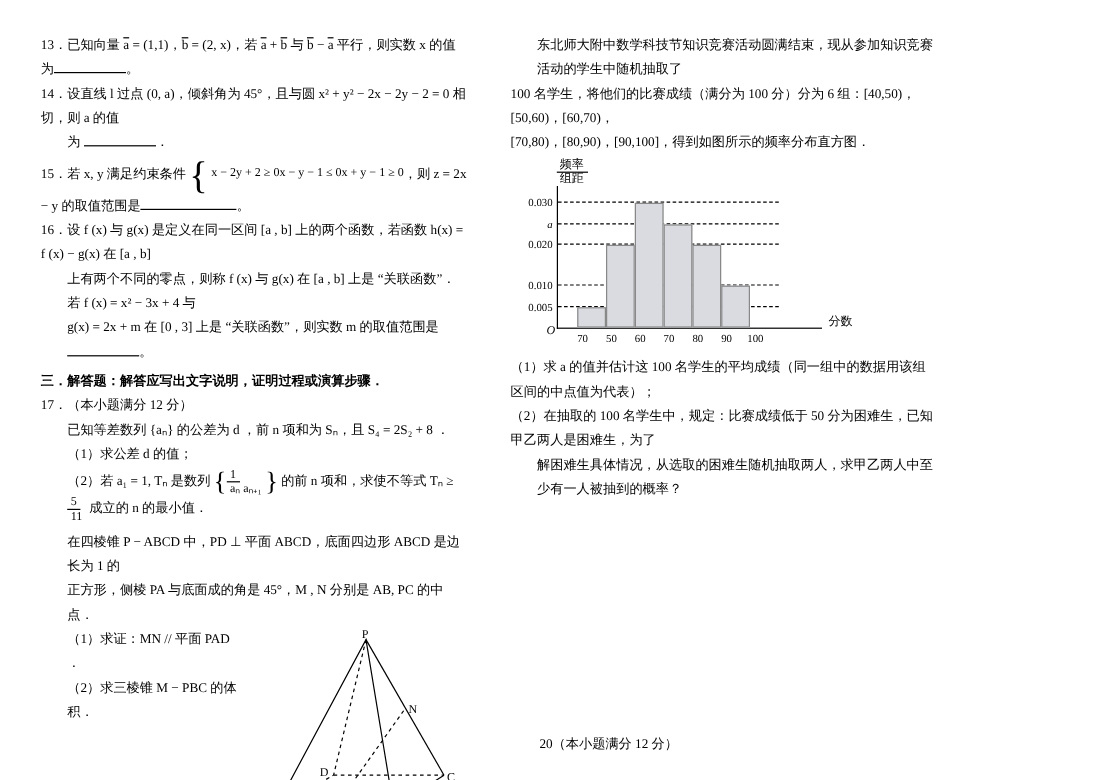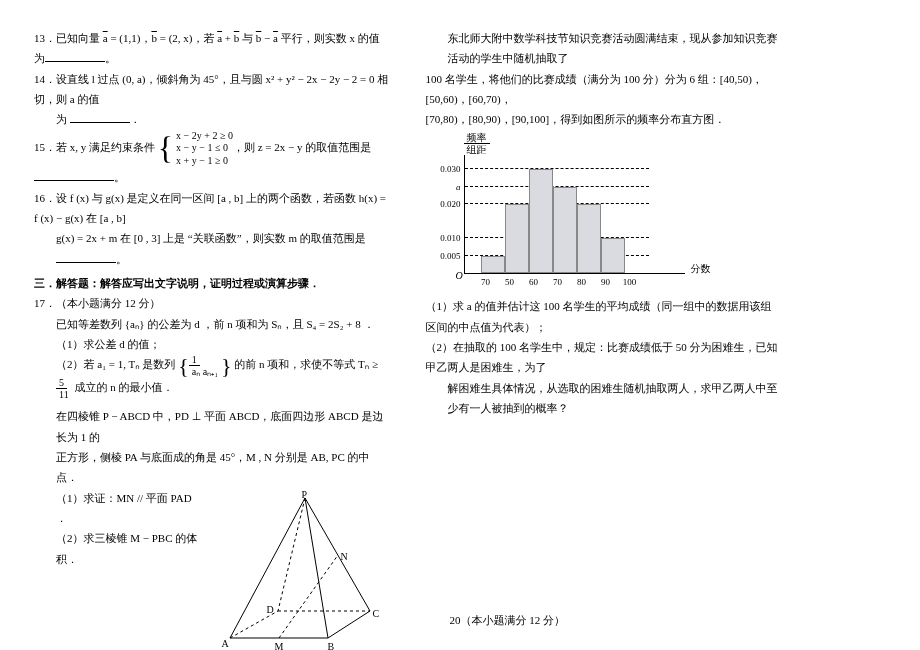--- a/index.html
+++ b/index.html
@@ -7,21 +7,21 @@
   .cols{display:flex;gap:36px;}
   .col{flex:1;min-width:0;}
   .blank{display:inline-block;border-bottom:1px solid #000;min-width:60px;height:10px;vertical-align:baseline;}
   .blank.lg{min-width:80px;}
   .indent{padding-left:22px;}
   .sect-title{font-weight:bold;margin-top:4px;}
   .formula{font-family:"Times New Roman",serif;}
   .over{text-decoration:overline;}
   .brace-group{display:inline-flex;align-items:center;vertical-align:middle;}
   .brace-left{font-size:32px;line-height:32px;font-family:"Times New Roman",serif;margin-right:3px;}
-  .brace-body{display:flex;flex-direction:column;font-size:10px;line-height:1.25;}
+  .brace-body{display:flex;flex-direction:row;font-size:10px;line-height:1.25;}
   .frac{display:inline-flex;flex-direction:column;align-items:flex-start;vertical-align:middle;font-family:"Times New Roman",serif;font-size:10px;line-height:1.1;}
   .frac .n{border-bottom:1px solid #000;padding:0 3px;}
   .frac .d{padding:0 3px;}
   .curly-frac{display:inline-flex;align-items:center;vertical-align:middle;}
   .curly-frac .cb{font-size:22px;font-family:"Times New Roman",serif;line-height:22px;}
   
   .histo{margin:2px 0 6px 38px;width:230px;}
   .histo-box{position:relative;width:220px;height:118px;border-left:1px solid #000;border-bottom:1px solid #000;}
   .y-ticks{position:absolute;left:-34px;top:0;bottom:0;display:flex;flex-direction:column;justify-content:space-between;font-size:9px;text-align:right;width:30px;}
   .y-ticks div{height:0;line-height:0;}
@@ -64,20 +64,21 @@
     <span class="brace-body">
       <span>x − 2y + 2 ≥ 0</span>
       <span>x − y − 1 ≤ 0</span>
       <span>x + y − 1 ≥ 0</span>
     </span>
   </span><span>，则 z = 2x − y 的取值范围是</span><span class="blank lg"></span><span>。</span>
 </div>
 
 <div>
   <div><span>16．</span><span class="formula">设 f (x) 与 g(x) 是定义在同一区间 [a , b] 上的两个函数，若函数 h(x) = f (x) − g(x) 在 [a , b]</span></div>
+  <div class="indent formula">上有两个不同的零点，则称 f (x) 与 g(x) 在 [a , b] 上是 “关联函数”．若 f (x) = x² − 3x + 4 与</div>
   <div class="indent"><span class="formula">g(x) = 2x + m 在 [0 , 3] 上是 “关联函数”，则实数 m 的取值范围是</span> <span class="blank"></span><span>。</span></div>
 </div>
 
 <div class="sect-title">三．解答题：解答应写出文字说明，证明过程或演算步骤．</div>
 
 <div>
   <div><span>17．</span><span>（本小题满分 12 分）</span></div>
   <div class="indent"><span>已知等差数列 </span><span class="formula">{aₙ}</span><span class="formula"> 的公差为 d ，前 n 项和为 Sₙ，且 S₄ = 2S₂ + 8 ．</span></div>
   <div class="indent">（1）求公差 d 的值；</div>
   <div class="indent">

